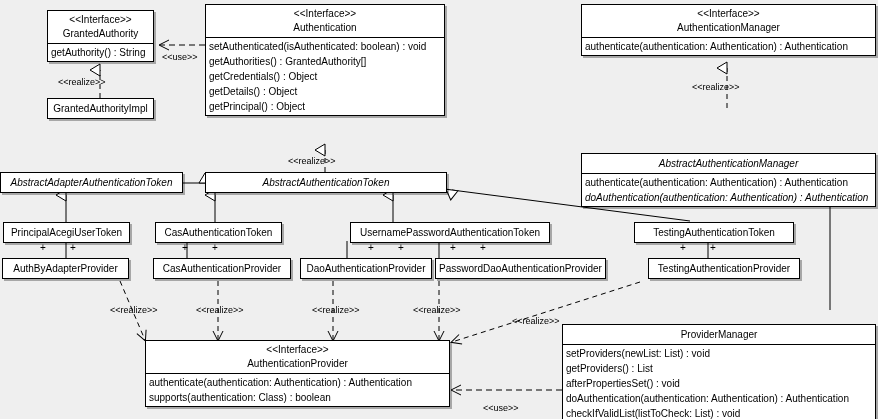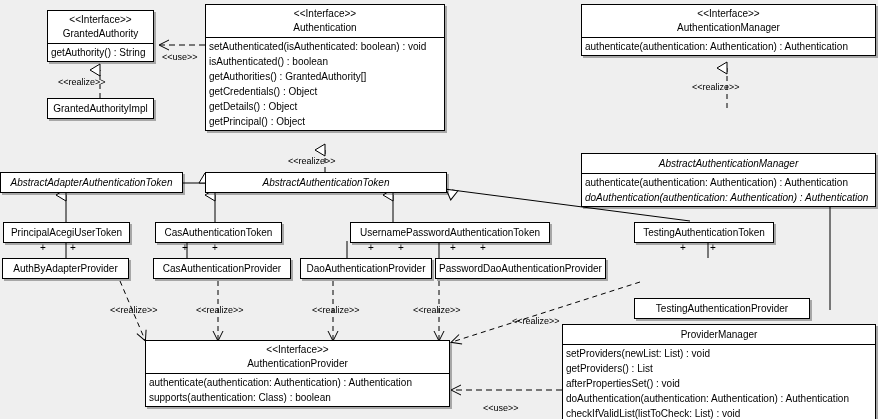--- a/index.html
+++ b/index.html
@@ -211,21 +211,20 @@
   </div>
 
   <div class="uml-class" style="left:205px; top:4px; width:240px;">
     <div class="hdr">
       <span class="stereo">&lt;&lt;Interface&gt;&gt;</span>
       <span class="cname">Authentication</span>
     </div>
     <div class="sep"></div>
     <div class="ops">
       <div class="op">setAuthenticated(isAuthenticated: boolean) : void</div>
-      <div class="op">isAuthenticated() : boolean</div>
       <div class="op">getAuthorities() : GrantedAuthority[]</div>
       <div class="op">getCredentials() : Object</div>
       <div class="op">getDetails() : Object</div>
       <div class="op">getPrincipal() : Object</div>
     </div>
   </div>
 
   <div class="uml-class" style="left:581px; top:4px; width:295px;">
     <div class="hdr">
       <span class="stereo">&lt;&lt;Interface&gt;&gt;</span>
@@ -269,21 +268,21 @@
   <span class="assoc-plus" style="left:212px; top:243px;">+</span>
 
   <div class="uml-class" style="left:350px; top:222px; width:200px;">
     <div class="simple-name">UsernamePasswordAuthenticationToken</div>
   </div>
   <span class="assoc-plus" style="left:368px; top:243px;">+</span>
   <span class="assoc-plus" style="left:398px; top:243px;">+</span>
   <span class="assoc-plus" style="left:450px; top:243px;">+</span>
   <span class="assoc-plus" style="left:480px; top:243px;">+</span>
 
-  <div class="uml-class" style="left:634px; top:222px; width:140px;">
+  <div class="uml-class" style="left:634px; top:222px; width:160px;">
     <div class="simple-name">TestingAuthenticationToken</div>
   </div>
   <span class="assoc-plus" style="left:680px; top:243px;">+</span>
   <span class="assoc-plus" style="left:710px; top:243px;">+</span>
 
   <div class="uml-class" style="left:2px; top:258px; width:127px;">
     <div class="simple-name">AuthByAdapterProvider</div>
   </div>
 
   <div class="uml-class" style="left:153px; top:258px; width:138px;">
@@ -291,21 +290,21 @@
   </div>
 
   <div class="uml-class" style="left:300px; top:258px; width:132px;">
     <div class="simple-name">DaoAuthenticationProvider</div>
   </div>
 
   <div class="uml-class" style="left:435px; top:258px; width:171px;">
     <div class="simple-name">PasswordDaoAuthenticationProvider</div>
   </div>
 
-  <div class="uml-class" style="left:634px; top:258px; width:176px;margin-top:40px;">
+  <div class="uml-class" style="left:648px; top:258px; width:152px;">
     <div class="simple-name">TestingAuthenticationProvider</div>
   </div>
 
   <div class="uml-class" style="left:145px; top:340px; width:305px;">
     <div class="hdr">
       <span class="stereo">&lt;&lt;Interface&gt;&gt;</span>
       <span class="cname">AuthenticationProvider</span>
     </div>
     <div class="sep"></div>
     <div class="ops">

